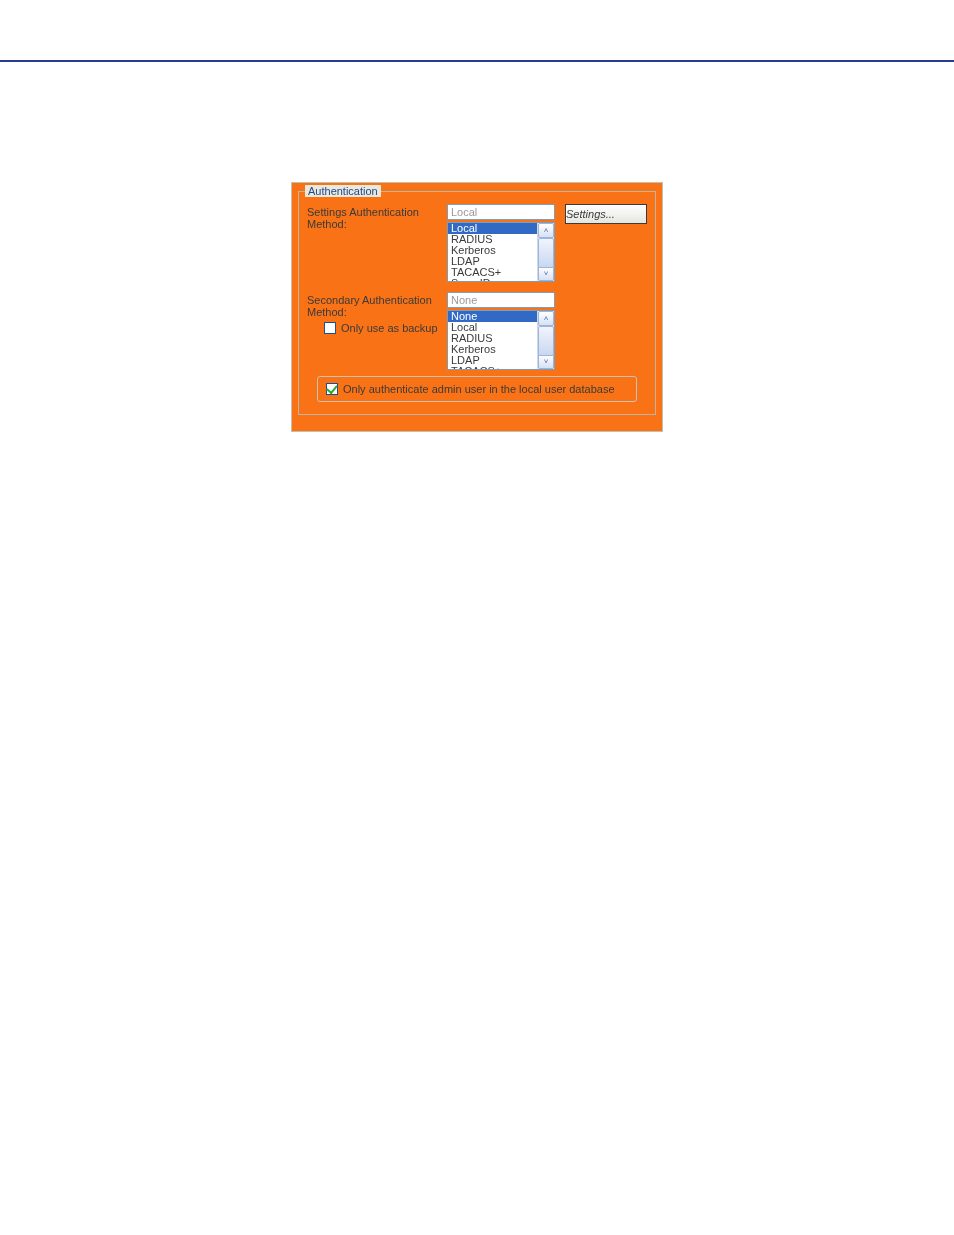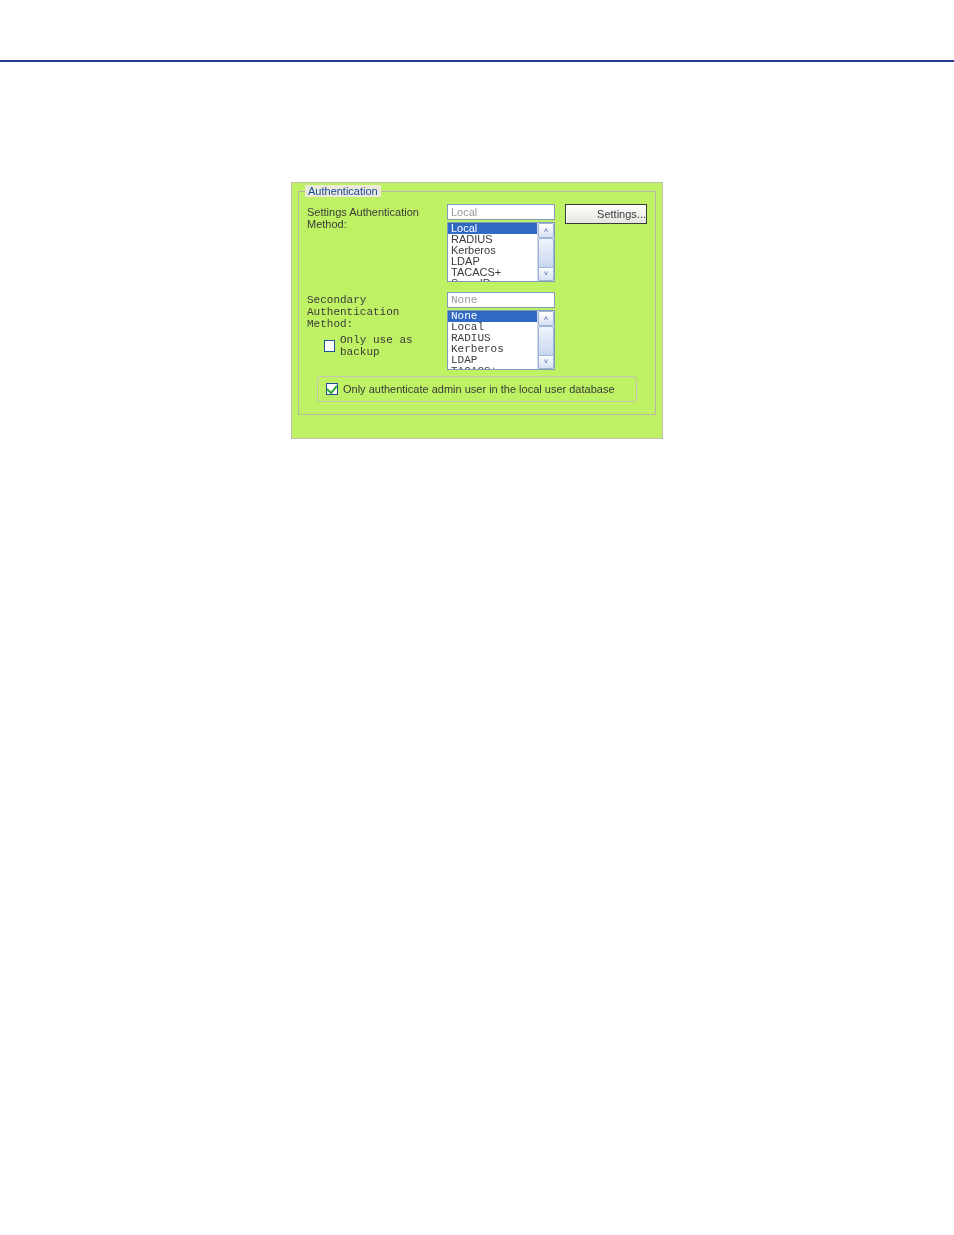--- a/index.html
+++ b/index.html
@@ -12,25 +12,25 @@
   .page {
     width: 954px;
     border-top: 2px solid #2a3a8c;
     margin-top: 60px;
     padding-top: 40px;
     box-sizing: border-box;
   }
   .screenshot {
     width: 370px;
     margin: 80px auto 0 auto;
-    background: #bef264;
+    background: #f97316;
     border: 1px solid #c0c0b0;
     font-size: 11px;
     color: #3a3a3a;
-    padding-bottom: 15px;
+    padding-bottom: 8px;
   }
   .groupbox {
     position: relative;
     margin: 8px 6px 8px 6px;
     border: 1px solid #b9b6a4;
     padding: 12px 8px 8px 8px;
     box-sizing: border-box;
   }
   .groupbox-legend {
     position: absolute;
@@ -128,23 +128,24 @@
     box-sizing: border-box;
   }
   .win-button {
     width: 85px;
     height: 20px;
     margin-left: 10px;
     background: linear-gradient(#fefefe,#e6e6e0);
     border: 1px solid #3a3a3a;
     box-shadow: inset 1px 1px 0 #fff;
     font-size: 11px;
-    text-align: right;
+    text-align: left;
     line-height: 18px;
     box-sizing: border-box;
+    font-style: italic;
   }
   .checkbox-row {
     display: flex;
     align-items: center;
     margin-left: 17px;
     margin-top: 4px;
   }
   .checkbox {
     width: 12px;
     height: 12px;
@@ -204,21 +205,21 @@
               <div class="scroll-track">
                 <div class="scroll-thumb" style="top:0;"></div>
               </div>
               <div class="scroll-btn">˅</div>
             </div>
           </div>
         </div>
         <div class="win-button">Settings...</div>
       </div>
 
-      <div class="row" style="margin-top:10px;font-family:Liberation Mono, monospace;">
+      <div class="row" style="margin-top:10px;">
         <div class="lbl" style="width:140px;">
           <div>Secondary Authentication Method:</div>
           <div class="checkbox-row">
             <div class="checkbox"></div>
             <span>Only use as backup</span>
           </div>
         </div>
         <div class="controls">
           <div class="textbox">
             <span>None</span>

